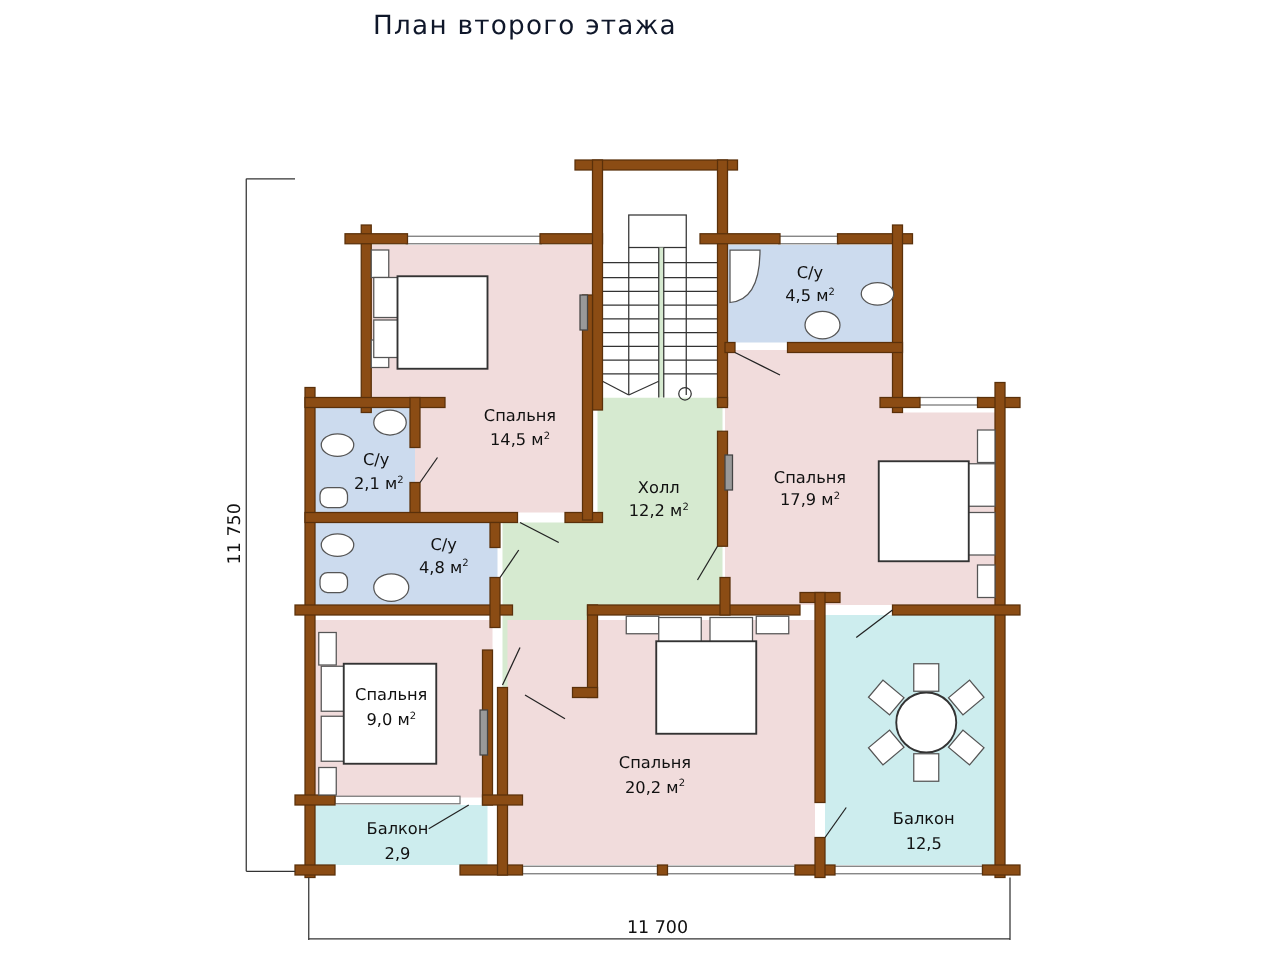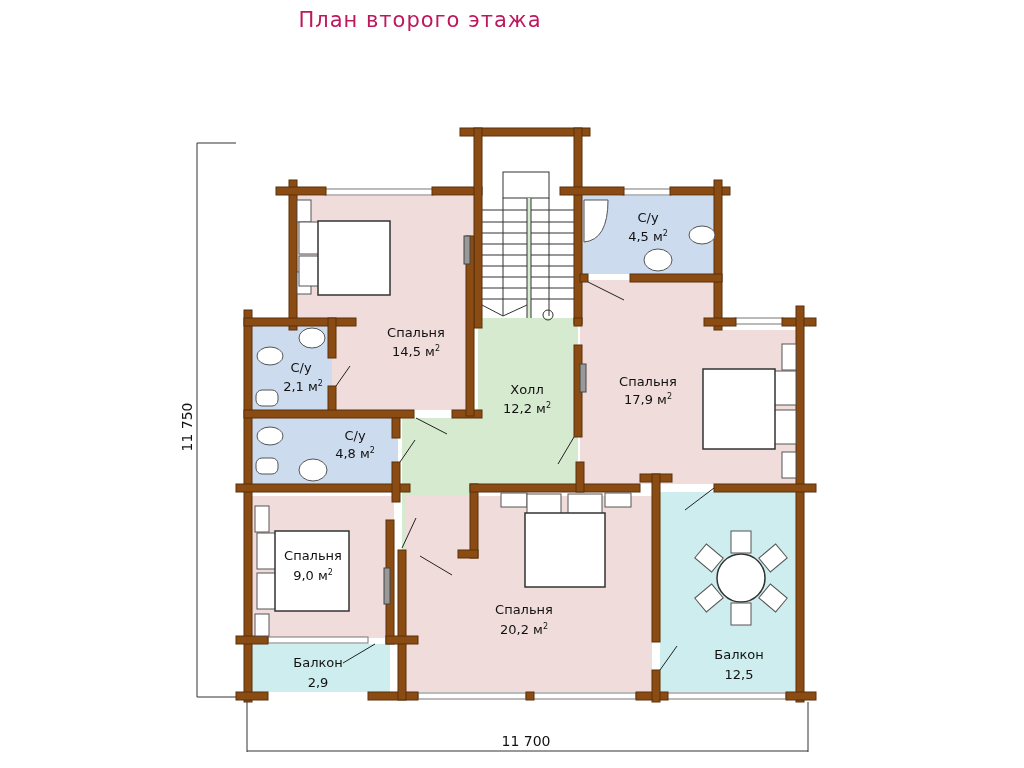--- a/index.html
+++ b/index.html
@@ -1,17 +1,17 @@
 <!DOCTYPE html>
 <html><head>
 <meta charset="utf-8">
 <style>
   html, body { margin:0; padding:0; background:#ffffff; }
   body { width:1024px; height:768px; position:relative; overflow:hidden; font-family:"DejaVu Sans", sans-serif; }
-  #title { position:absolute; left:0; top:8px; width:840px; text-align:center; font-size:21px; letter-spacing:1px; color:#be185d; font-family:"DejaVu Sans", sans-serif; }
+  #title { position:absolute; left:0; top:8px; width:840px; text-align:center; font-size:21px; letter-spacing:1px; color:#0f172a; font-family:"DejaVu Sans", sans-serif; }
   svg { position:absolute; left:0; top:0; }
   .lbl { font-family:"DejaVu Sans", sans-serif; font-size:13px; fill:#111; text-anchor:middle; }
   .dim { font-family:"DejaVu Sans", sans-serif; font-size:14px; fill:#111; text-anchor:middle; }
   .sup { font-size:8px; }
   .wall { fill:#8b4c14; stroke:#5a300a; stroke-width:1; }
   .furn { fill:#ffffff; stroke:#555; stroke-width:1; }
   .furn2 { fill:#ffffff; stroke:#333; stroke-width:1.5; }
   .win { fill:#ffffff; stroke:#777; stroke-width:1; }
   .door { stroke:#222; stroke-width:1; fill:none; }
   .thin { stroke:#333; stroke-width:1; fill:none; }

